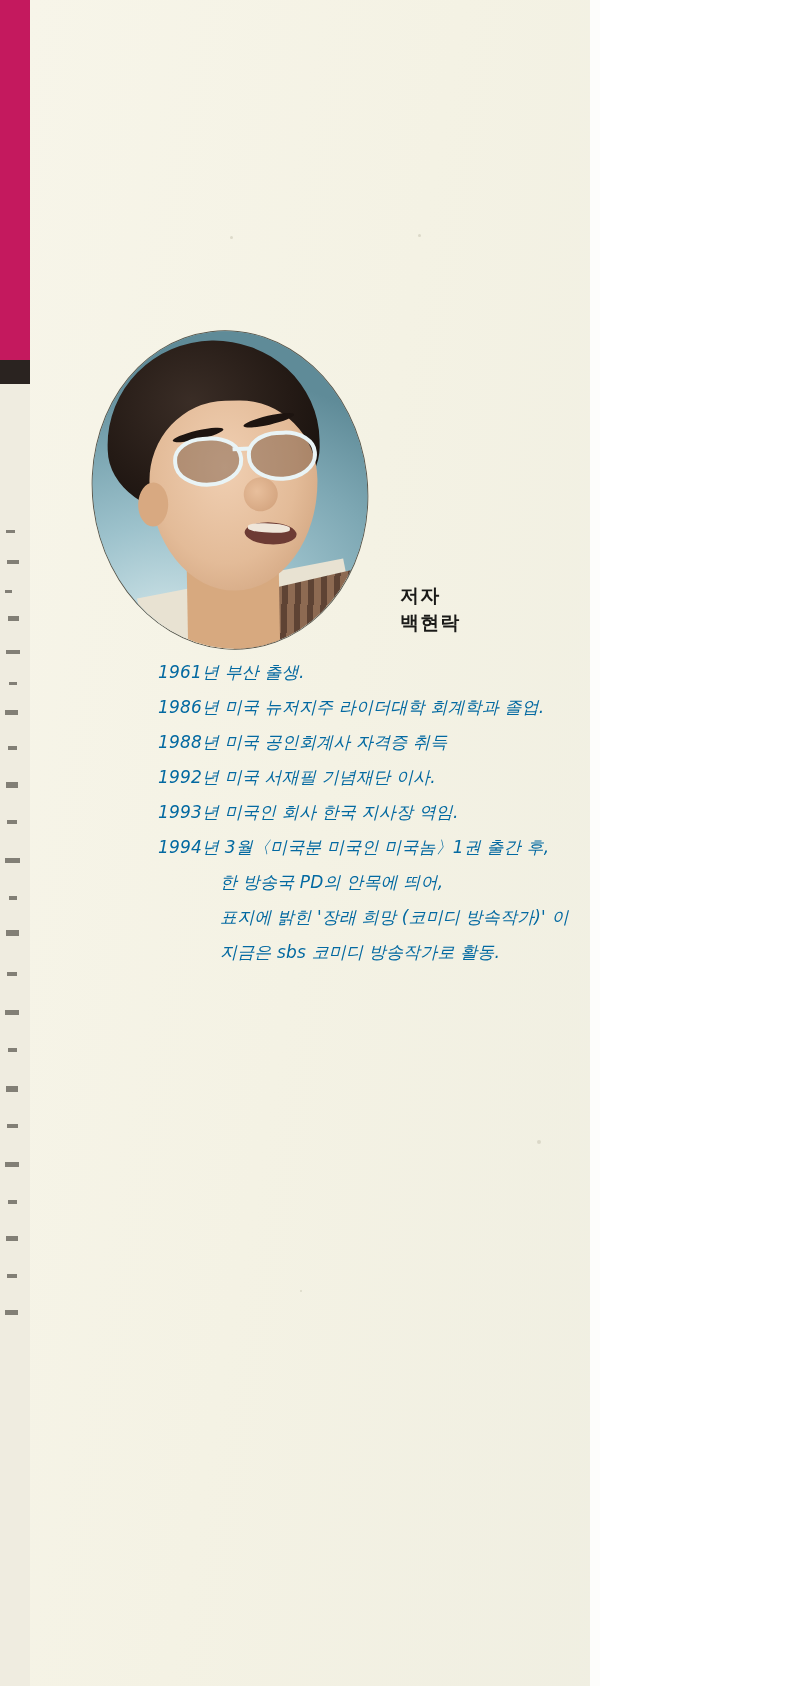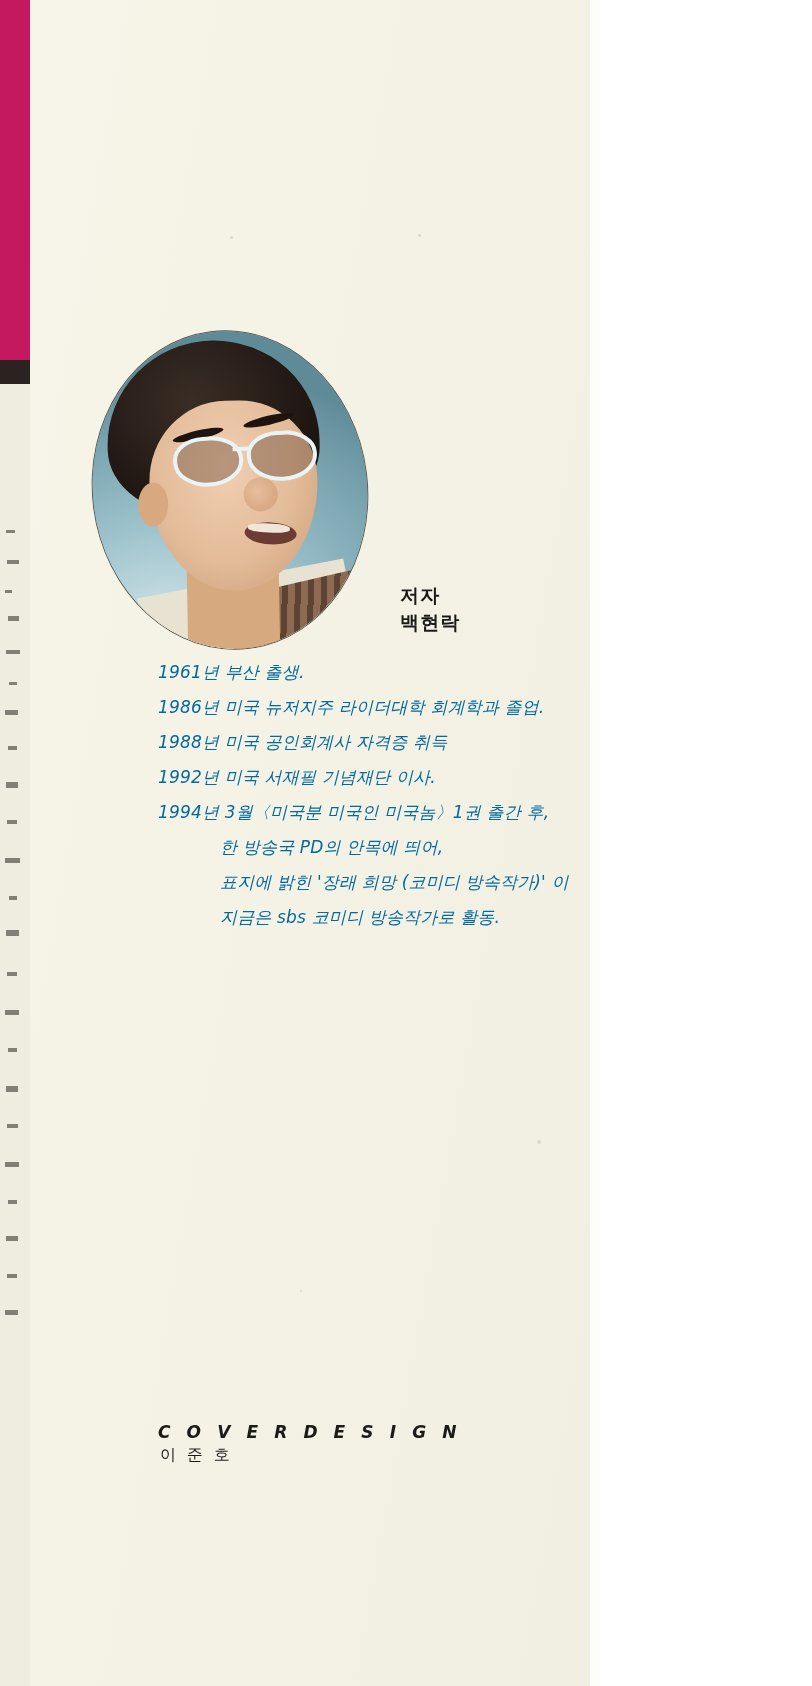--- a/index.html
+++ b/index.html
@@ -344,30 +344,27 @@
   <div class="author-caption">
     <div>저자</div>
     <div>백현락</div>
   </div>
 
   <div class="bio">
     <div class="bio-line">1961년 부산 출생.</div>
     <div class="bio-line">1986년 미국 뉴저지주 라이더대학 회계학과 졸업.</div>
     <div class="bio-line">1988년 미국 공인회계사 자격증 취득</div>
     <div class="bio-line">1992년 미국 서재필 기념재단 이사.</div>
+    <div class="bio-line">1993년 미국인 회사 한국 지사장 역임.</div>
     <div class="bio-line">1994년 3월〈미국분 미국인 미국놈〉1권 출간 후,</div>
     <div class="bio-line indent">한 방송국 PD의 안목에 띄어,</div>
     <div class="bio-line indent">표지에 밝힌 '장래 희망 (코미디 방속작가)' 이</div>
     <div class="bio-line indent">지금은 sbs 코미디 방송작가로 활동.</div>
   </div>
 
-  <div class="credit">
-    <div class="credit-title">C O V E R   D E S I G N</div>
-    <div class="credit-name">이 준 호</div>
-  </div>
 
   <div class="speck" style="left:230px;top:236px;width:3px;height:3px;"></div>
   <div class="speck" style="left:418px;top:234px;width:3px;height:3px;"></div>
   <div class="speck" style="left:537px;top:1140px;width:4px;height:4px;"></div>
   <div class="speck" style="left:300px;top:1290px;width:2px;height:2px;"></div>
 
   <div class="right-margin">
     <div class="right-margin-inner"></div>
   </div>
 

